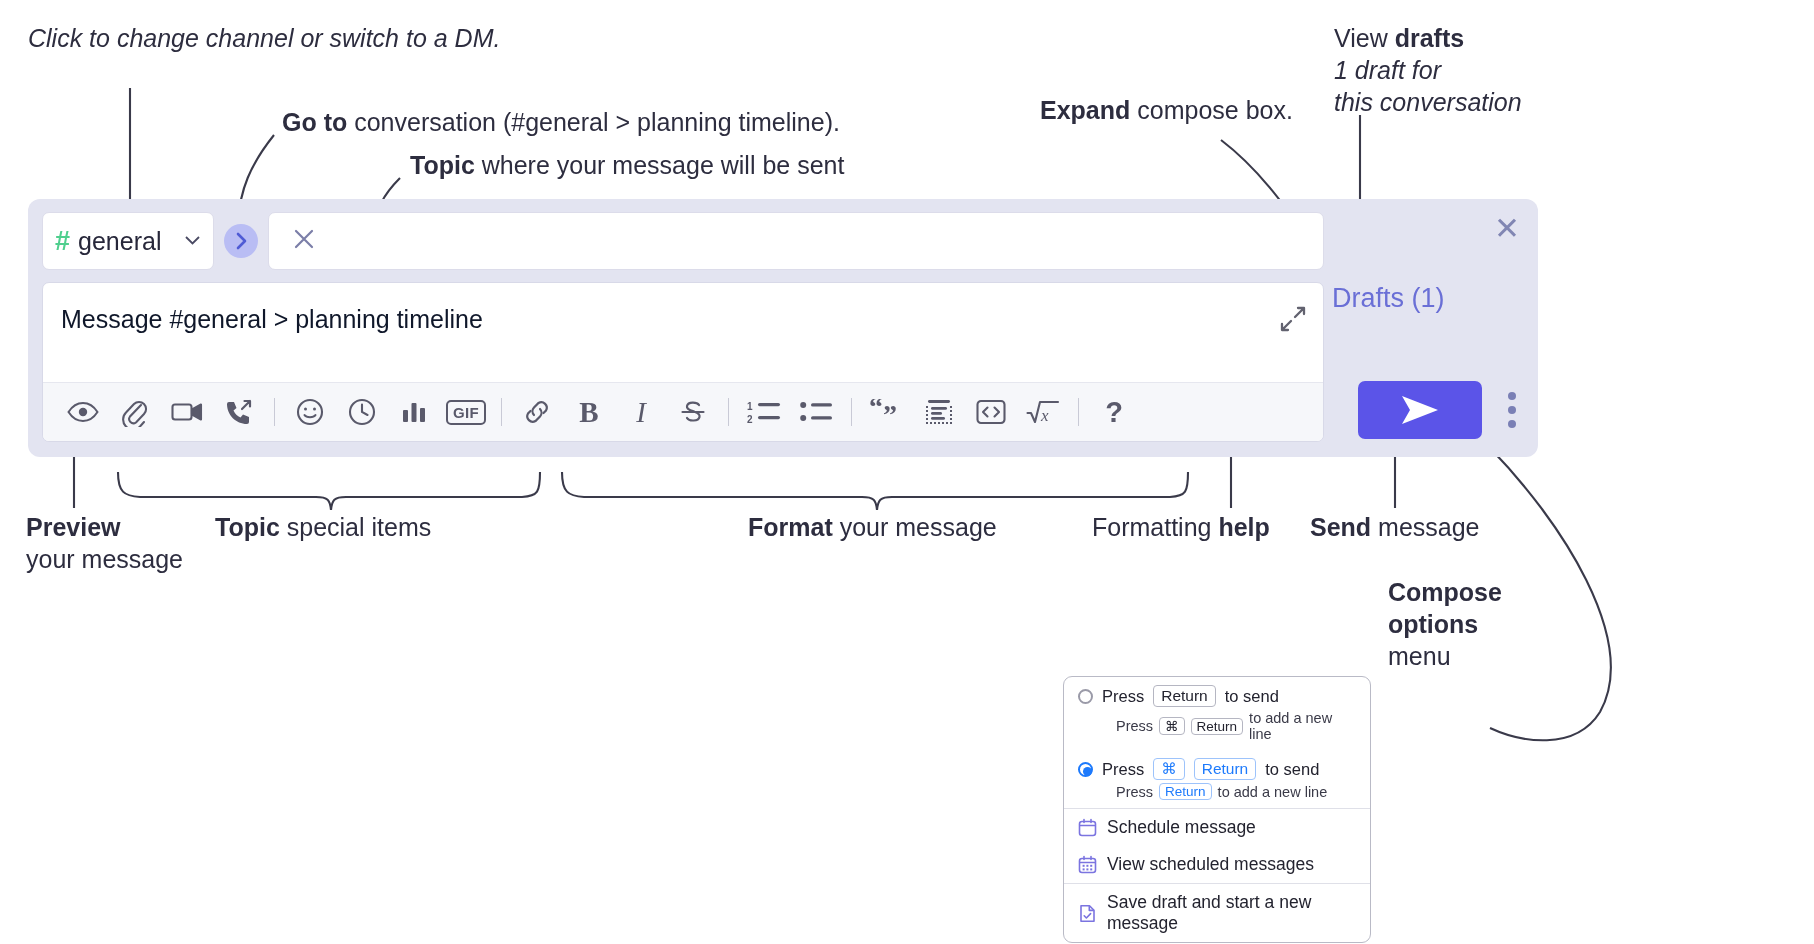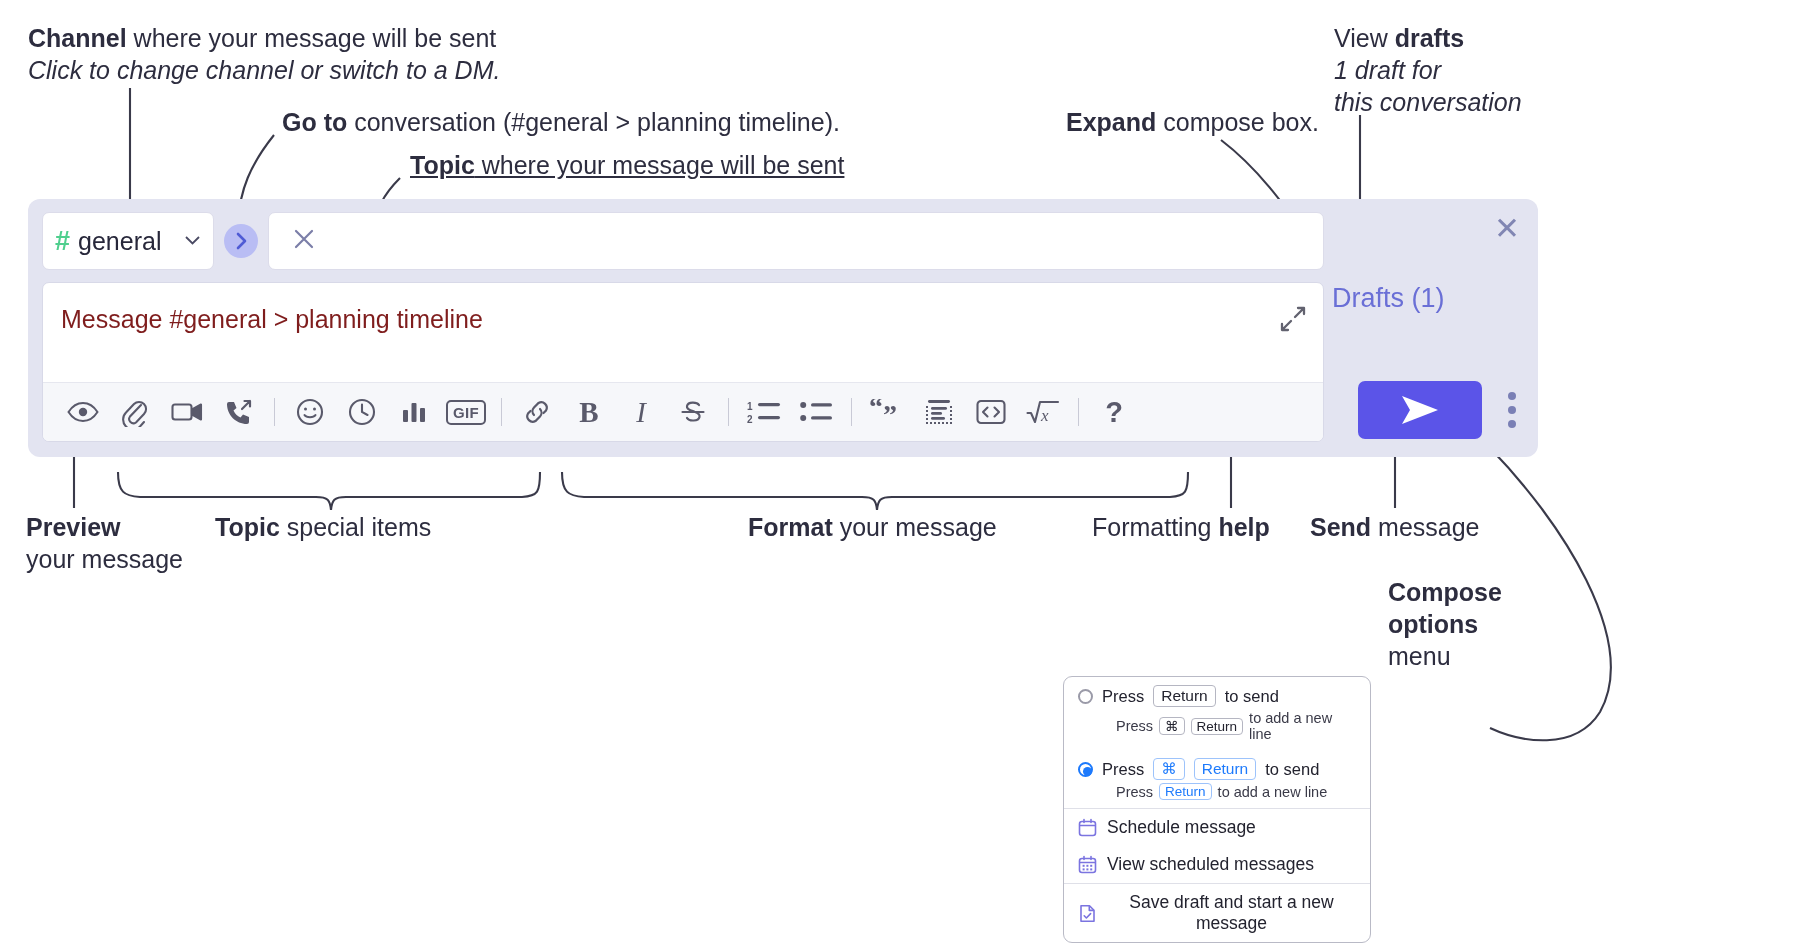--- a/index.html
+++ b/index.html
@@ -47,21 +47,21 @@
     flex:1; background:#fff; border:1px solid #dcdcea; border-radius:7px;
     display:flex; align-items:center; padding:0 14px 0 16px; position:relative;
   }
   .topic-text { font-size:26px; color:#25253a; flex:1; }
   .topic-clear { color:#7b7ea8; font-size:31px; line-height:1; padding:0 6px; }
 
   .msgbox {
     margin-top:12px; background:#fff; border:1px solid #d8d9e8; border-radius:7px;
     height:160px; position:relative; overflow:hidden;
   }
-  .placeholder { position:absolute; left:18px; top:22px; font-size:25px; color:#7f1d1d; }
+  .placeholder { position:absolute; left:18px; top:22px; font-size:25px; color:#0f172a; }
   .expand-btn { position:absolute; right:16px; top:22px; width:28px; height:28px; }
 
   .toolbar {
     position:absolute; left:0; right:0; bottom:0; height:59px;
     background:#f6f7fa; border-top:1px solid #e6e7ef;
     display:flex; align-items:center; padding:0 14px; gap:0;
   }
   .tbtn { width:52px; height:46px; display:flex; align-items:center; justify-content:center; color:#5a5a6b; }
   .tdiv { width:1px; height:28px; background:#c9cad6; margin:0 9px; flex:0 0 auto; }
   .gifbox {
@@ -91,21 +91,21 @@
   }
   .opt-row { display:flex; align-items:center; gap:9px; padding:8px 14px 3px 14px; }
   .opt-sub { padding:0 14px 8px 52px; display:flex; align-items:center; gap:6px; font-size:14.5px; color:#3a3a48; }
   .radio { width:15px; height:15px; border:2px solid #9a9aa8; border-radius:50%; flex:0 0 auto; }
   .radio.on { border-color:#1d7afc; position:relative; }
   .radio.on::after { content:""; position:absolute; left:3px; top:3px; width:9px; height:9px; border-radius:50%; background:#1d7afc; }
   .key { border:1px solid #b5b6c2; border-radius:4px; padding:1px 7px; font-size:15.5px; background:#fff; color:#23232f; }
   .key.sm { font-size:13.5px; padding:0 5px; }
   .key.blue { border-color:#9dc3fb; color:#1d7afc; }
   .menu-sep { height:1px; background:#dfe0e8; }
-  .menu-item { display:flex; align-items:center; gap:10px; padding:8px 14px; font-size:17.5px;text-align:center; }
+  .menu-item { display:flex; align-items:center; gap:10px; padding:8px 14px; font-size:17.5px; }
   .mi-icon { width:19px; height:19px; flex:0 0 auto; color:#7b74e0; }
 </style>
 </head>
 <body>
 
 <svg class="overlay" viewBox="0 0 1814 944">
   <g fill="none" stroke="#3a3a4a" stroke-width="2.1">
 
     <path d="M130 88 L130 226"></path>
 
@@ -134,33 +134,32 @@
     <path d="M1360 290 l-5 -12 l10 0 z"></path>
   </g>
 
   <g fill="none" stroke="#3a3a4a" stroke-width="2.1">
     <path d="M118 472 C 118 492, 124 496, 140 497 L316 497 C 328 497, 330 500, 331 510 C 332 500, 334 497, 346 497 L522 497 C 538 496, 540 492, 540 472"></path>
     <path d="M562 472 C 562 492, 568 496, 584 497 L862 497 C 874 497, 876 500, 877 510 C 878 500, 880 497, 892 497 L1170 497 C 1186 496, 1188 492, 1188 472"></path>
   </g>
 </svg>
 
 <div class="anno" style="left:28px; top:22px;">
-  <div><b>Channel</b><span> where your message will be sent</span></div>
   <div><i>Click to change channel or switch to a DM.</i></div>
 </div>
 
 <div class="anno" style="left:282px; top:106px;">
   <b>Go to</b><span> conversation (#general &gt; planning timeline).</span>
 </div>
 
-<div class="anno" style="left:410px; top:149px;text-decoration:underline;">
+<div class="anno" style="left:410px; top:149px;">
   <b>Topic</b><span> where your message will be sent</span>
 </div>
 
-<div class="anno" style="left:1040px; top:106px;margin-left:26px;">
+<div class="anno" style="left:1040px; top:94px;">
   <b>Expand</b><span> compose box.</span>
 </div>
 
 <div class="anno" style="left:1334px; top:22px;">
   <div><span>View </span><b>drafts</b></div>
   <div><i>1 draft for</i></div>
   <div><i>this conversation</i></div>
 </div>
 
 <div class="anno" style="left:26px; top:511px;">

